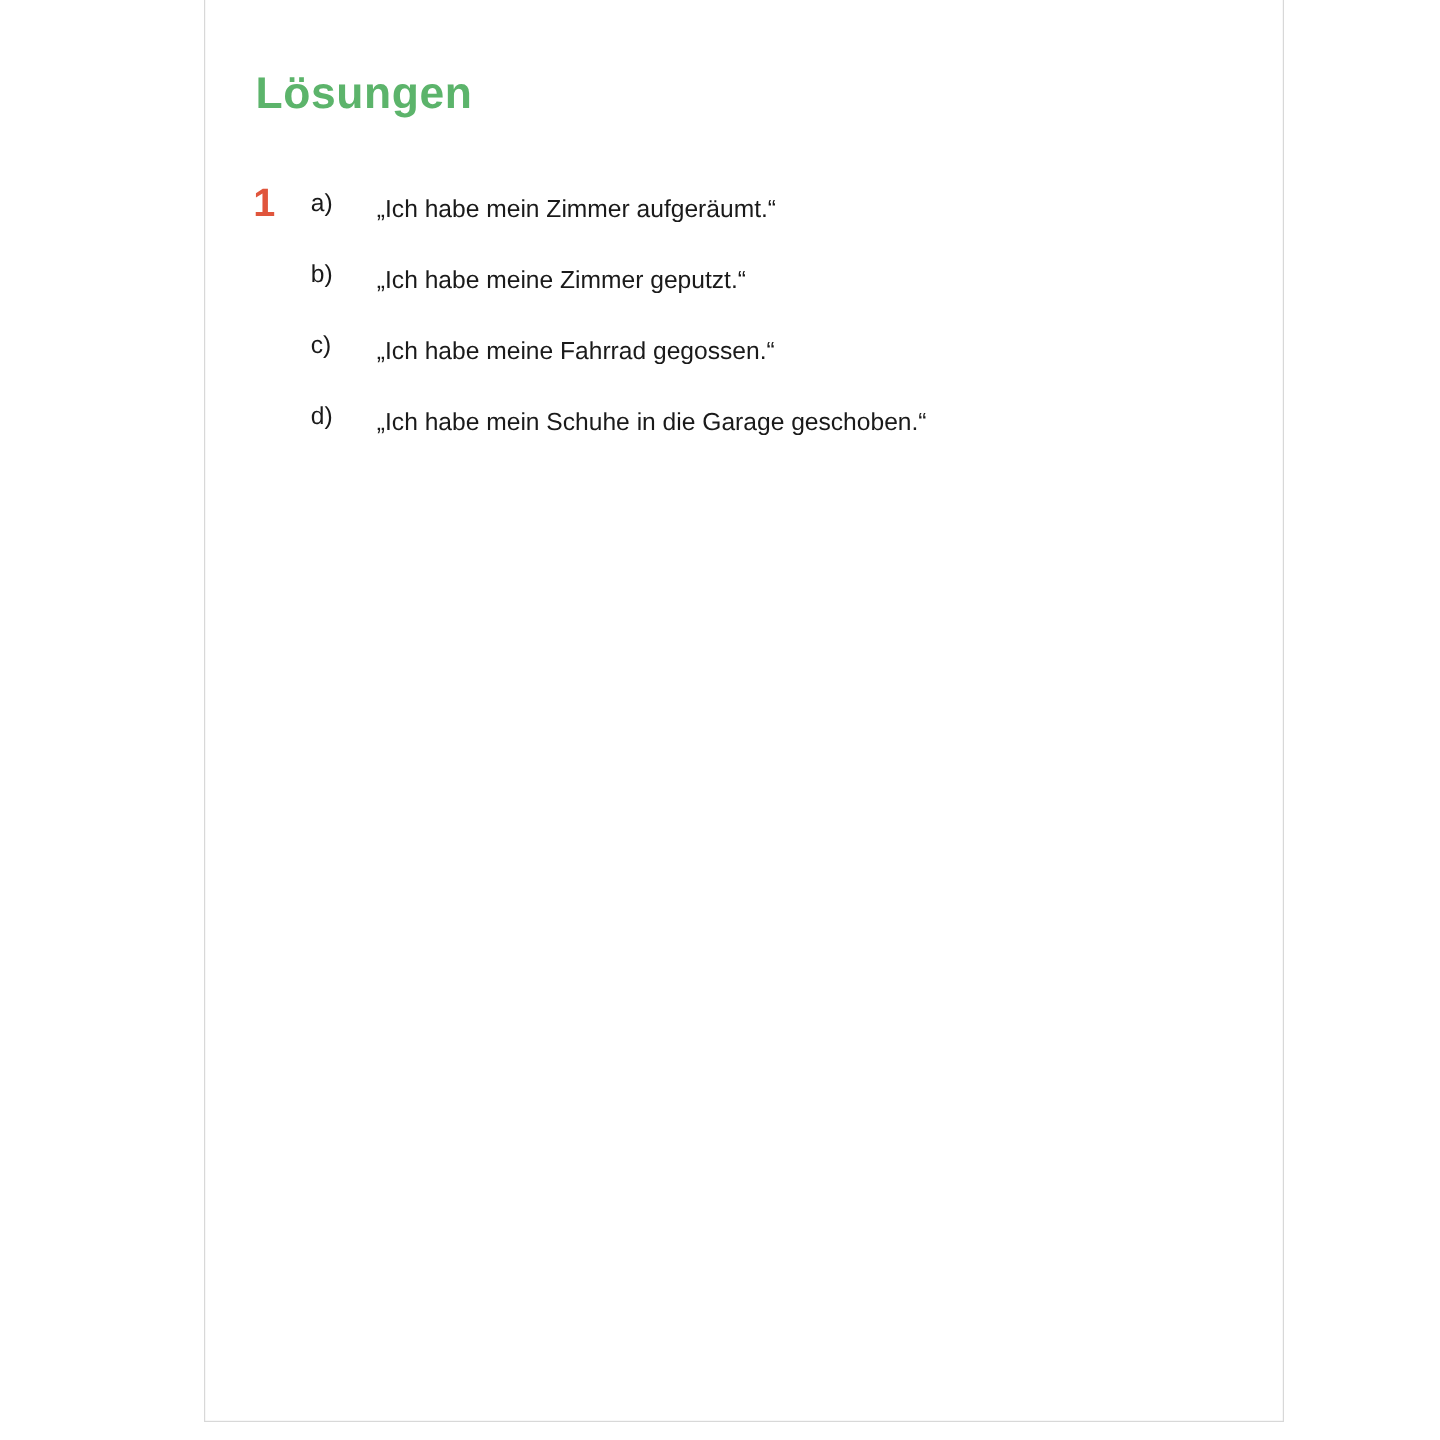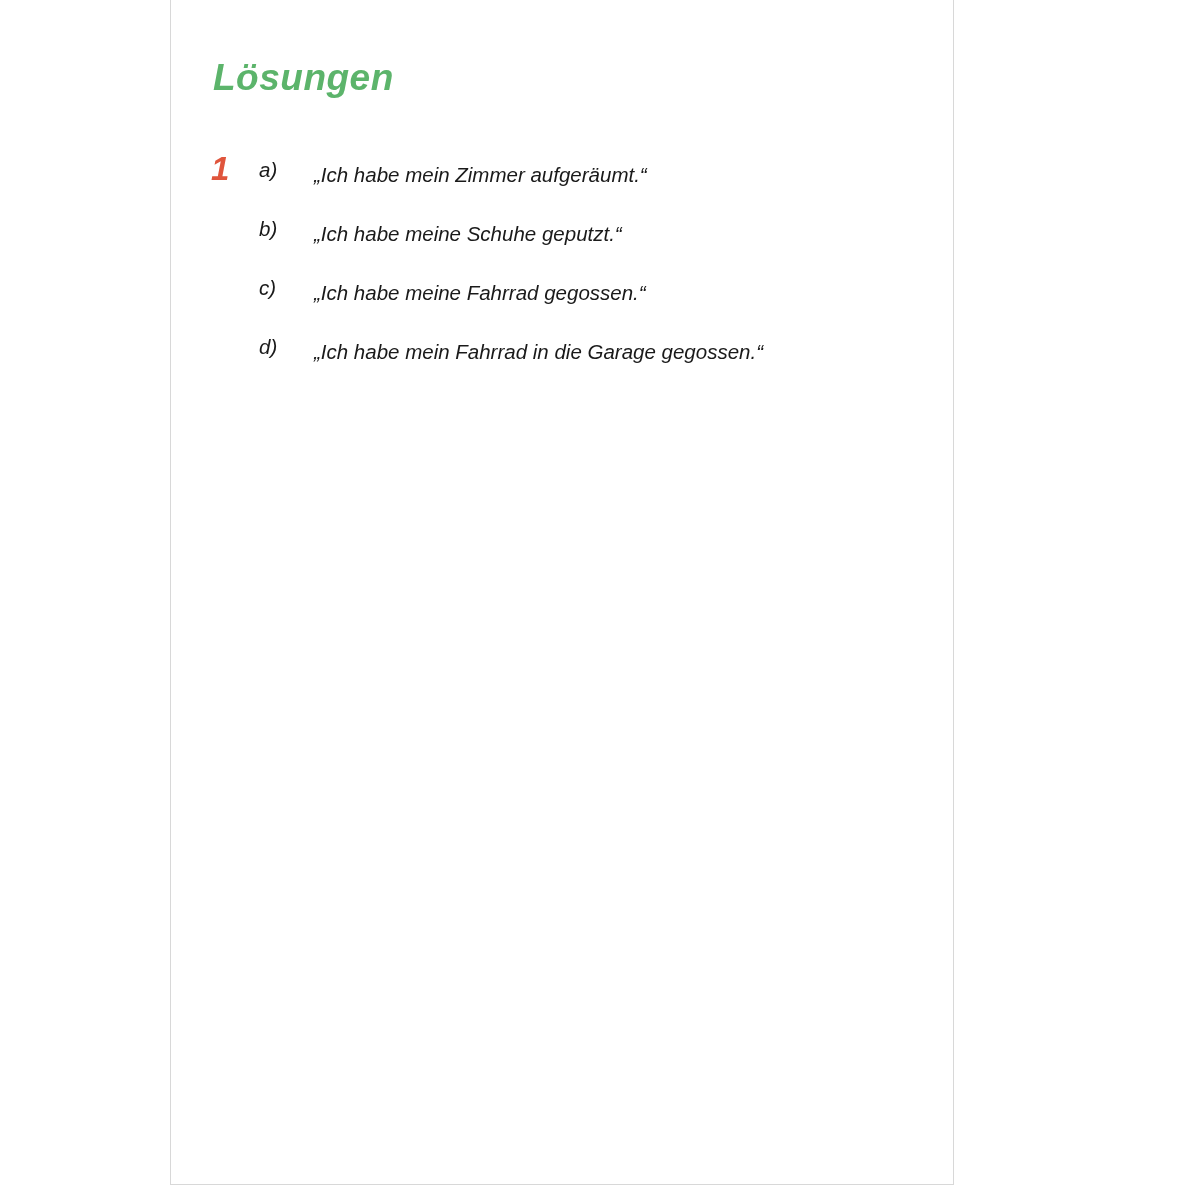--- a/index.html
+++ b/index.html
@@ -10,27 +10,26 @@
     width: 1200px;
     height: 1200px;
     background: #ffffff;
     font-family: "Liberation Sans", sans-serif;
     overflow: hidden;
   }
   .page-sheet {
     position: absolute;
     left: 170px;
     top: 0px;
-    width: 784px;
+    width: 900px;
     height: 1185px;
     background: #ffffff;
     border: 1px solid #d8d8d8;
     border-top: none;
     box-sizing: border-box;
-    font-style: italic;
   }
   .page-inner {
     position: absolute;
     left: 40px;
     top: 58px;
     right: 40px;
   }
   .solutions-title {
     color: #5cb46b;
     font-size: 37px;
@@ -88,30 +87,30 @@
 
       <div class="answers">
 
         <div class="answer-row">
           <div class="answer-label">a)</div>
           <div class="answer-text">„Ich habe mein Zimmer aufgeräumt.“</div>
         </div>
 
         <div class="answer-row">
           <div class="answer-label">b)</div>
-          <div class="answer-text">„Ich habe meine Schuhe geputzt.“</div>
+          <div class="answer-text">„Ich habe meine Zimmer geputzt.“</div>
         </div>
 
         <div class="answer-row">
           <div class="answer-label">c)</div>
           <div class="answer-text">„Ich habe meine Fahrrad gegossen.“</div>
         </div>
 
         <div class="answer-row">
           <div class="answer-label">d)</div>
-          <div class="answer-text">„Ich habe mein Fahrrad in die Garage gegossen.“</div>
+          <div class="answer-text">„Ich habe mein Schuhe in die Garage geschoben.“</div>
         </div>
 
       </div>
     </div>
 
   </div>
 </div>
 
 </body></html>

